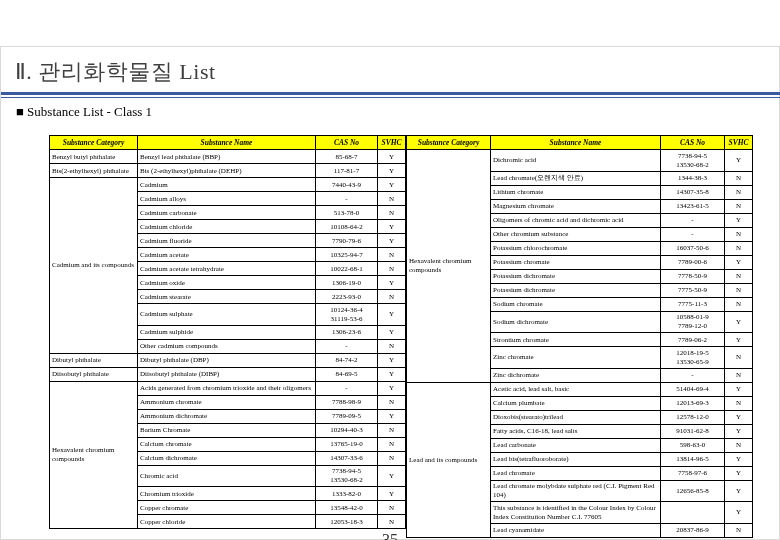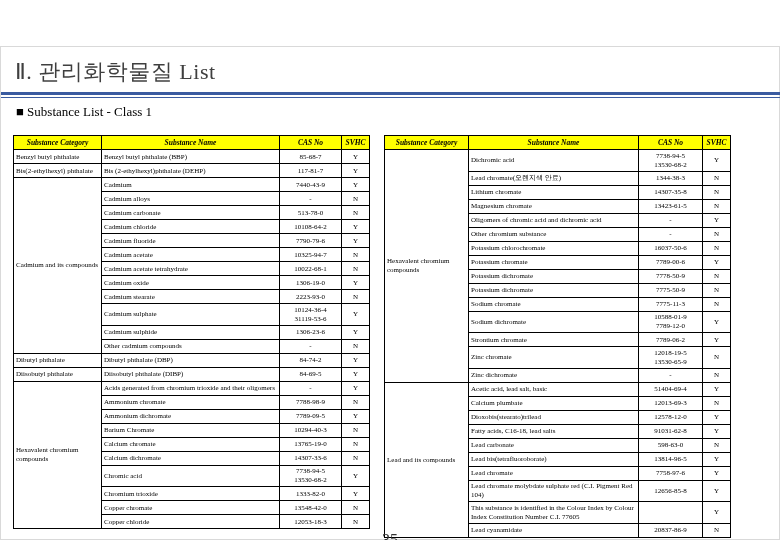--- a/index.html
+++ b/index.html
@@ -23,22 +23,22 @@
     letter-spacing:0.5px;
     font-family:"Liberation Serif", serif;
   }
   .rule-thick { position:absolute; top:45px; left:0; width:780px; height:3px; background:#3a5ba0; }
   .rule-thin  { position:absolute; top:50px; left:0; width:780px; height:1px; background:#3a5ba0; }
   .subtitle {
     position:absolute; top:57px; left:15px;
     font-size:13px; color:#000;
   }
   .tables {
-    position:absolute; top:88px; left:12px;
-    display:flex; gap:14px; align-items:flex-start;
+    position:absolute; top:88px; left:48px;
+    display:flex; align-items:flex-start;
   }
   table.subst {
     border-collapse:collapse;
     table-layout:fixed;
     font-family:"Liberation Serif", serif;
   }
   table.left-t  { width:356px; }
   table.right-t { width:346px; }
   table.subst th, table.subst td {
     border:1px solid #000;
@@ -90,21 +90,21 @@
         <tr>
           <th>Substance Category</th>
           <th>Substance Name</th>
           <th>CAS No</th>
           <th>SVHC</th>
         </tr>
       </thead>
       <tbody id="tbody-left">
           <tr>
             <td class="cat" rowspan="1">Benzyl butyl phthalate</td>
-            <td class="name">Benzyl butyl phthalate (BBP)</td>
+            <td class="name">Benzyl lead phthalate (BBP)</td>
             <td class="cas">85-68-7</td>
             <td class="svhc">Y</td>
           </tr>
           <tr>
             <td class="cat" rowspan="1">Bis(2-ethylhexyl) phthalate</td>
             <td class="name">Bis (2-ethylhexyl)phthalate (DEHP)</td>
             <td class="cas">117-81-7</td>
             <td class="svhc">Y</td>
           </tr>
           <tr>

